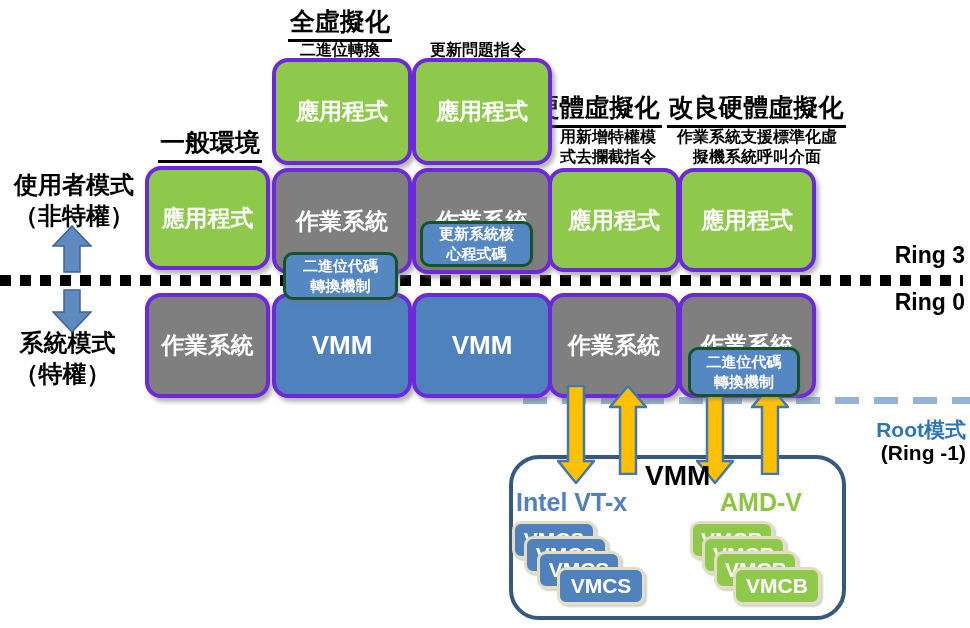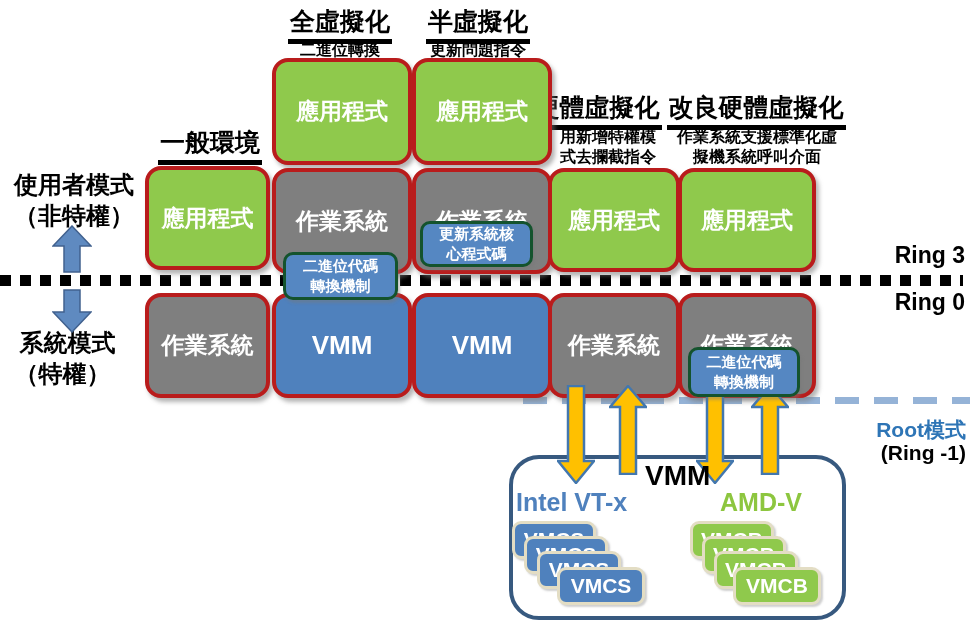--- a/index.html
+++ b/index.html
@@ -5,34 +5,34 @@
   html,body{margin:0;padding:0;background:#ffffff;}
   #stage{
     position:relative;width:970px;height:628px;background:#ffffff;overflow:hidden;
     font-family:"Liberation Sans","DejaVu Sans",sans-serif;
   }
   
   .heading{
     position:absolute;text-align:center;font-weight:bold;font-size:25px;color:#000;
     line-height:1.1;
   }
-  .heading .ul{display:inline-block;border-bottom:5px solid #000000;padding:0 2px 3px 2px;}
+  .heading .ul{display:inline-block;border-bottom:3px solid #000000;padding:0 2px 3px 2px;}
   .subhead{
     position:absolute;text-align:center;font-weight:bold;font-size:16px;color:#000;line-height:1.25;
   }
   .rednote{
     position:absolute;text-align:center;font-weight:bold;font-size:24px;color:#FF0000;white-space:nowrap;
   }
   
   .modelabel{
     position:absolute;text-align:center;font-weight:bold;font-size:24px;color:#000;line-height:1.25;
   }
   
   .box{
-    position:absolute;border:4px solid #b91c1c;border-radius:16px;
+    position:absolute;border:4px solid #6d28d9;border-radius:16px;
     display:flex;align-items:center;justify-content:center;
     color:#fff;font-weight:bold;font-size:23px;
     box-shadow:3px 4px 4px rgba(120,120,120,0.55);
     z-index:3;
   }
   .box.green{background:#8FC94C;}
   .box.gray{background:#7F7F7F;}
   .box.blue{background:#4F81BD;font-size:26px;}
   
   .badge{
@@ -84,21 +84,20 @@
 </head>
 <body>
 
 <div id="stage">
 
   <div class="heading" style="left:150px;top:129px;width:120px;"><span class="ul">一般環境</span></div>
 
   <div class="heading" style="left:276px;top:8px;width:128px;"><span class="ul">全虛擬化</span></div>
   <div class="subhead" style="left:276px;top:40px;width:128px;">二進位轉換</div>
 
-  <div class="heading" style="left:410px;top:8px;width:136px;"><span class="ul">半虛擬化</span></div>
   <div class="subhead" style="left:410px;top:40px;width:136px;">更新問題指令</div>
 
 
   <div class="heading" style="left:530px;top:94px;width:134px;"><span class="ul">硬體虛擬化</span></div>
   <div class="subhead" style="left:558px;top:127px;width:100px;">用新增特權模式去攔截指令</div>
 
   <div class="heading" style="left:666px;top:94px;width:180px;"><span class="ul">改良硬體虛擬化</span></div>
   <div class="subhead" style="left:671px;top:127px;width:172px;">作業系統支援標準化虛擬機系統呼叫介面</div>
 
   <div class="modelabel" style="left:4px;top:170px;width:140px;">使用者模式</div>

